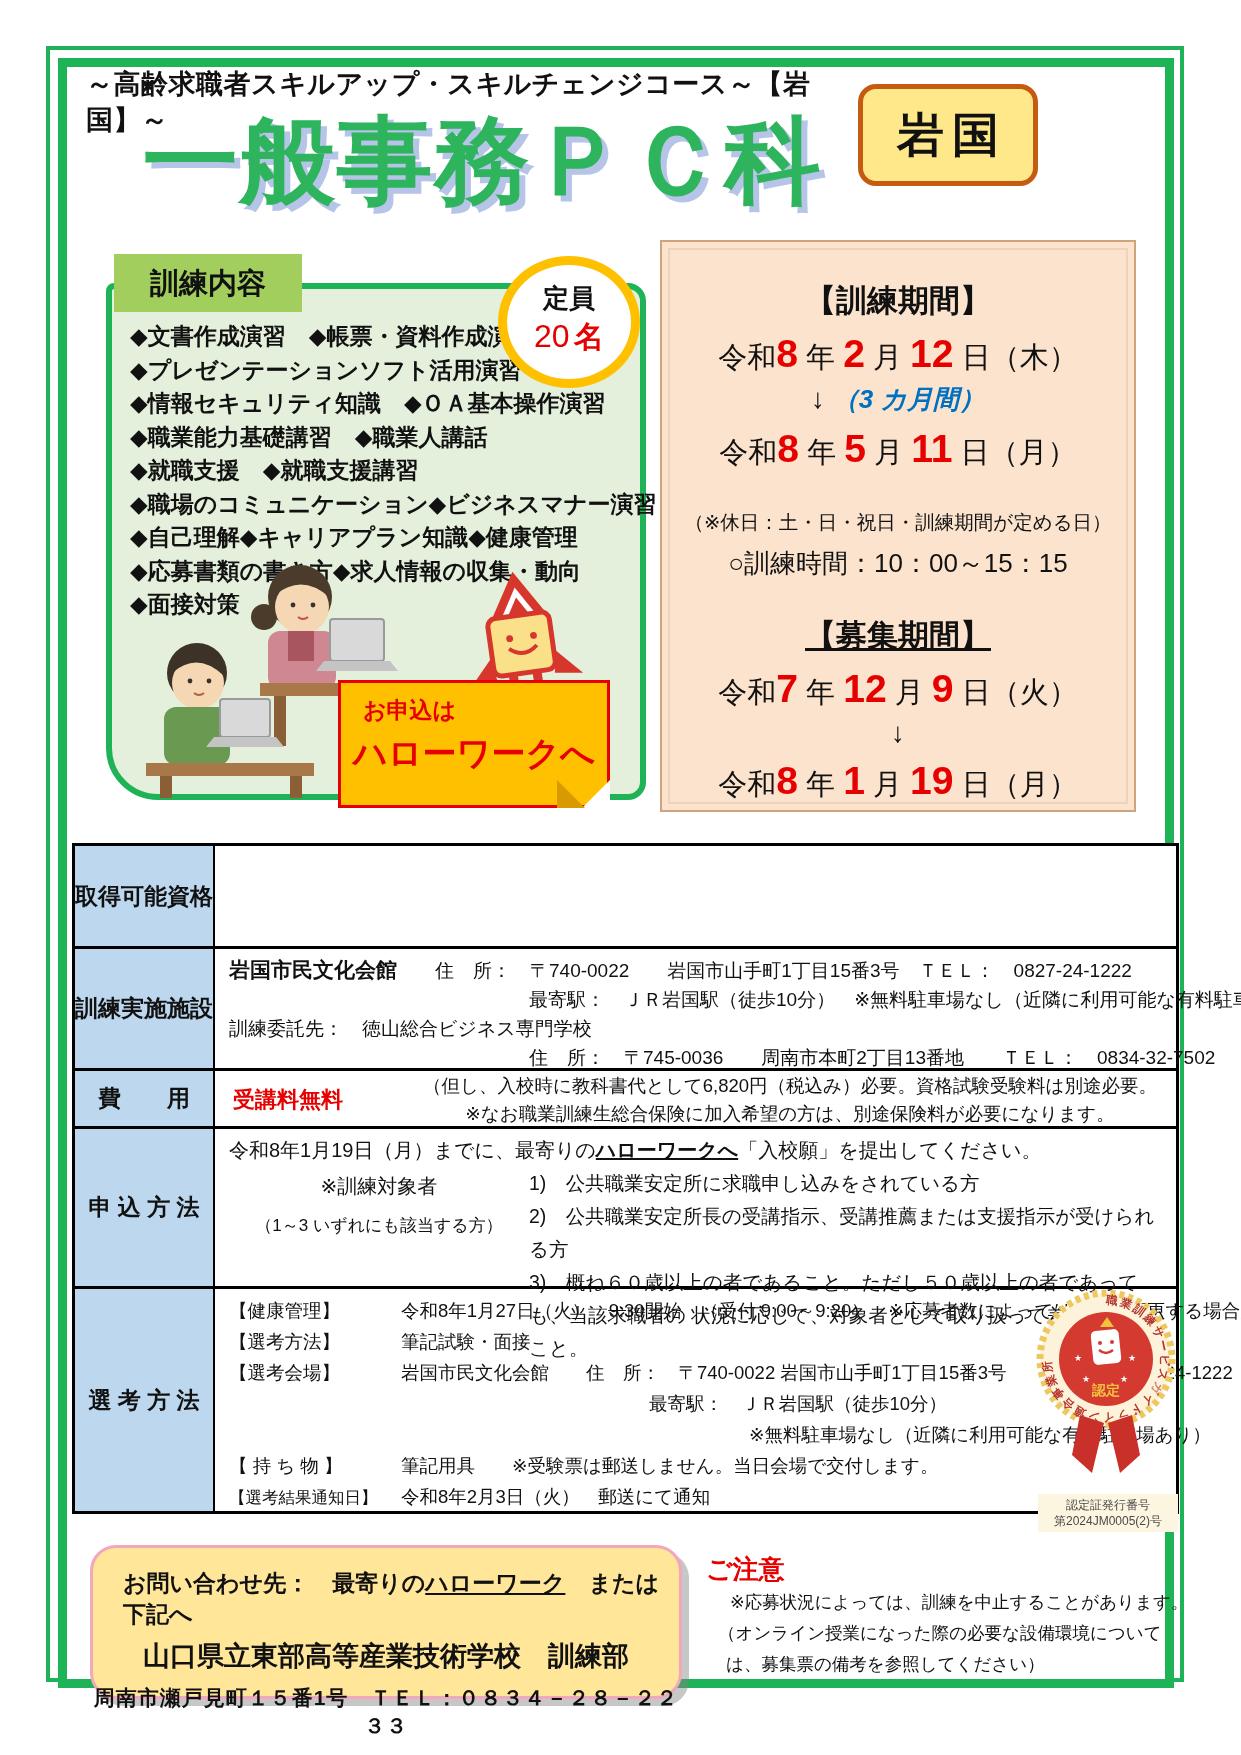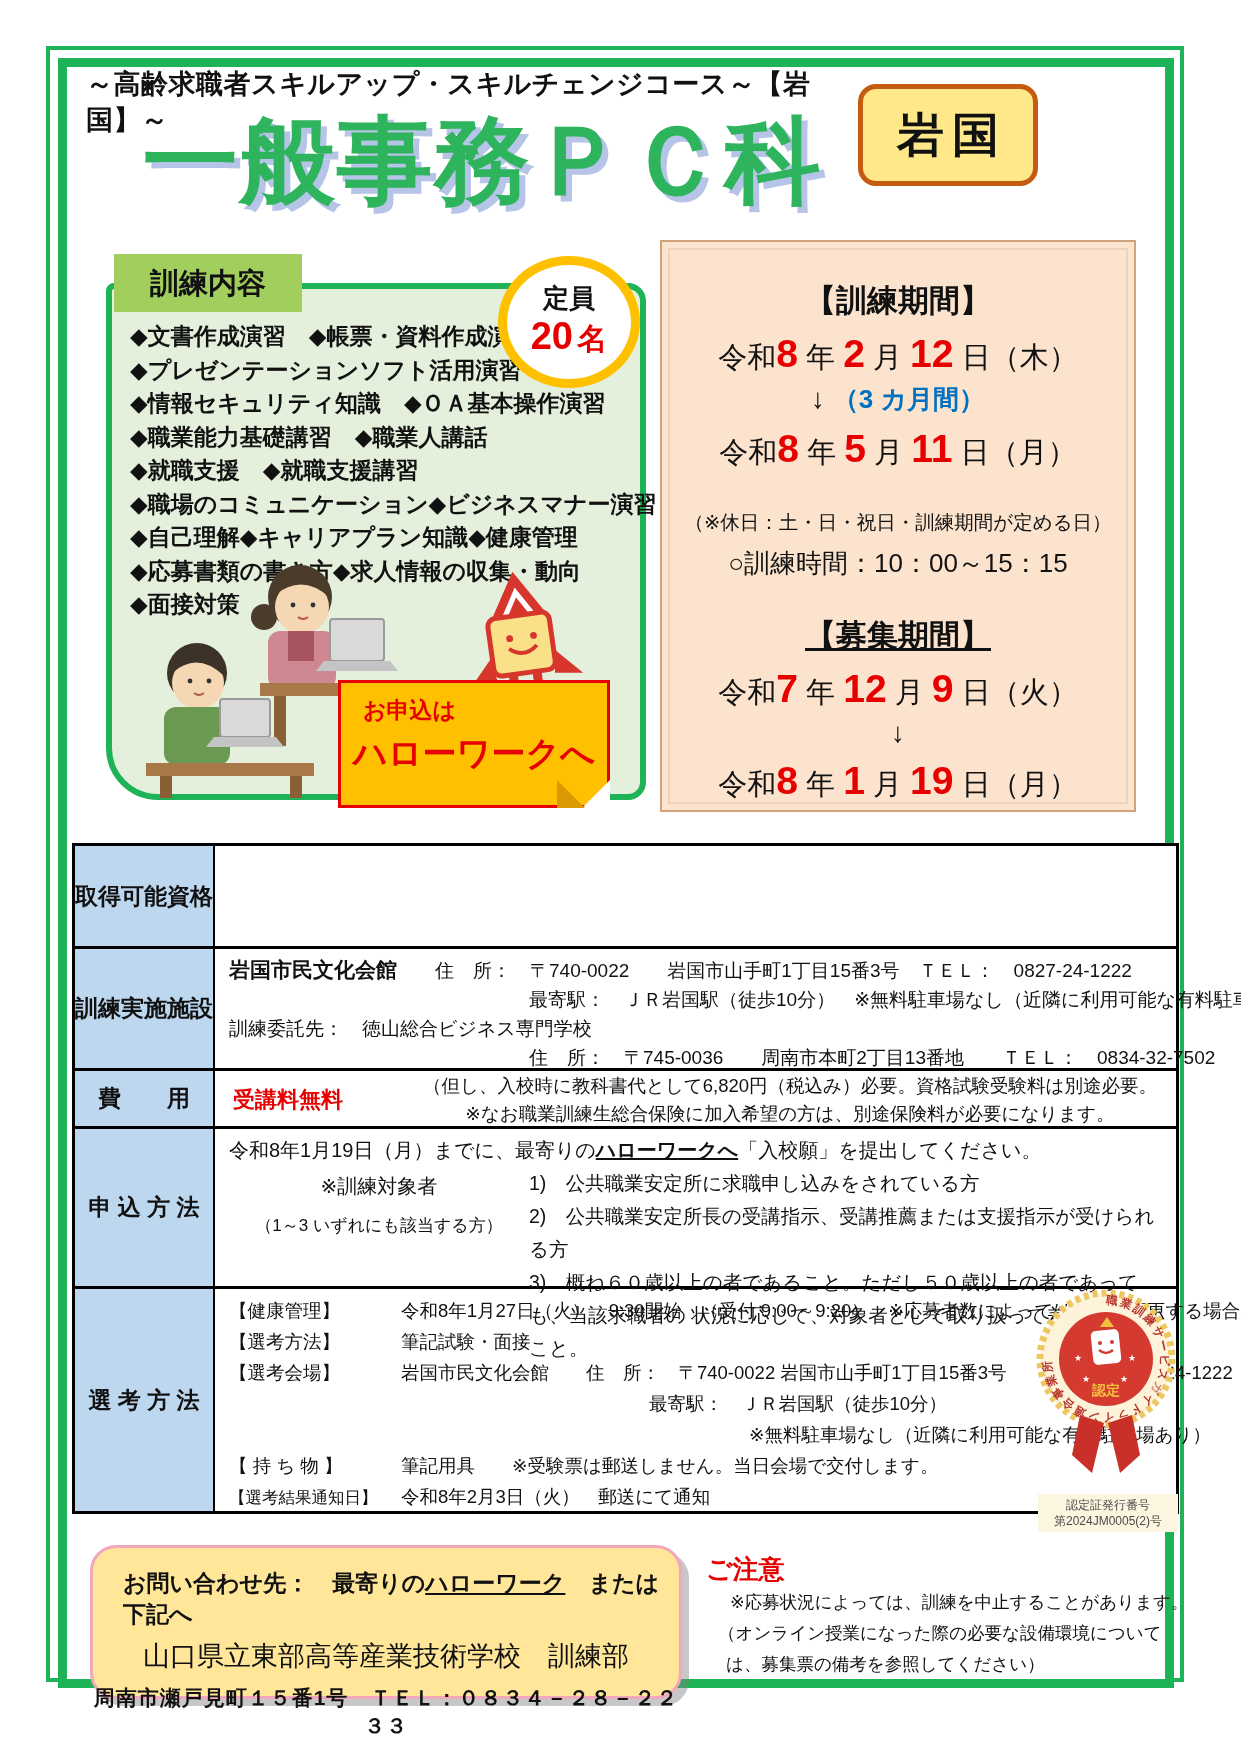--- a/index.html
+++ b/index.html
@@ -23,33 +23,33 @@
       border:6px solid #1db356; border-radius:8px 18px 18px 52px; z-index:1; overflow:hidden; }
   .content-label { position:absolute; left:114px; top:254px; width:188px; height:58px; background:#a2ce5e;
       text-align:center; line-height:58px; font-size:29px; font-weight:bold; z-index:3; }
   .t-list { position:absolute; left:130px; top:320px; width:505px; z-index:2; }
   .t-item { font-size:23px; font-weight:bold; line-height:33.5px; white-space:nowrap; }
 
   
   .capacity { position:absolute; left:498px; top:256px; width:142px; height:132px; background:#fff;
       border:9px solid #ffc000; border-radius:50%; text-align:center; z-index:4; padding-top:16px; }
   .capacity .cap-label { font-size:26px; font-weight:bold; }
-  .capacity .cap-value { font-size:38px; font-weight:bold; color:#e60000; line-height:40px; }
+  .capacity .cap-value { font-size:32px; font-weight:normal; color:#e60000; line-height:40px; }
   .capacity .cap-unit  { font-size:30px; font-weight:bold; color:#e60000; }
 
   
   .peach-panel { position:absolute; left:660px; top:240px; width:476px; height:572px; background:#fbe3cd;
       border:2px solid #cfa47c; z-index:2; text-align:center; }
   .peach-panel::before { content:""; position:absolute; inset:6px; border:2px solid #ecd3ba; pointer-events:none; }
   .p-title { font-size:31px; font-weight:bold; margin-top:38px; }
   .p-title2 { font-size:31px; font-weight:bold; margin-top:34px;text-decoration:underline; }
   .p-date { font-size:29px; margin-top:10px; white-space:nowrap; }
   .p-date .num { color:#e60000; font-weight:bold; font-size:1.35em; }
   .p-arrow { font-size:28px; margin-top:4px; }
-  .p-arrow .blue { color:#0070c0; font-weight:bold; font-size:26px; }
+  .p-arrow .blue { color:#0070c0; font-weight:bold; font-size:26px;font-style:italic; }
   .p-holiday { font-size:19.5px; margin-top:36px; }
   .p-time { font-size:26px; margin-top:10px; }
 
   
   .apply-box { position:absolute; left:338px; top:680px; width:272px; height:128px; background:#ffc000;
       border:3px solid #e60000; z-index:4; }
   .apply-box .l1 { position:absolute; left:22px; top:12px; color:#e60000; font-weight:bold; font-size:23px; }
   .apply-box .l2 { position:absolute; left:0; top:48px; width:100%; text-align:center; color:#e60000; font-weight:bold; font-size:34px; white-space:nowrap; }
   .fold-w { position:absolute; right:-3px; bottom:-3px; width:0; height:0;
       border-style:solid; border-width:0 0 28px 28px; border-color:transparent transparent #fff transparent; }
@@ -86,21 +86,21 @@
   .sel-line { font-size:18.5px; line-height:31px; white-space:nowrap; }
   .sel-label { display:inline-block; min-width:172px; font-weight:normal; }
   .sel-ind1 { padding-left:420px; }
   .sel-ind2 { padding-left:520px; }
   .sel-small .sel-label { font-size:16.5px; }
 
   
   .contact-box { position:absolute; left:90px; top:1545px; width:592px; height:154px; background:#ffe699;
       border:3px solid #f2a7bb; border-radius:26px; box-shadow:7px 7px 0 rgba(130,130,130,0.45); z-index:4; }
   .contact-box .c1 { font-size:23px; font-weight:bold; padding:20px 0 0 30px; }
-  .contact-box .c2 { font-size:27px; font-weight:normal; text-align:center; margin-top:8px; }
+  .contact-box .c2 { font-size:27px; font-weight:bold; text-align:center; margin-top:8px; }
   .contact-box .c3 { font-size:21px; font-weight:bold; text-align:center; margin-top:10px; letter-spacing:1px; }
   .notice { position:absolute; left:706px; top:1552px; width:460px; z-index:4; }
   .notice .n-title { color:#e60000; font-weight:bold; font-size:26px; }
   .notice .n-line { font-size:17.5px; line-height:31px; white-space:nowrap; }
   .notice .n-line:nth-child(2) { padding-left:24px; }
   .notice .n-line:nth-child(3) { padding-left:12px; }
   .notice .n-line:nth-child(4) { padding-left:20px; }
 
   
   .badge-wrap { position:absolute; left:1030px; top:1283px; width:152px; z-index:6; }

